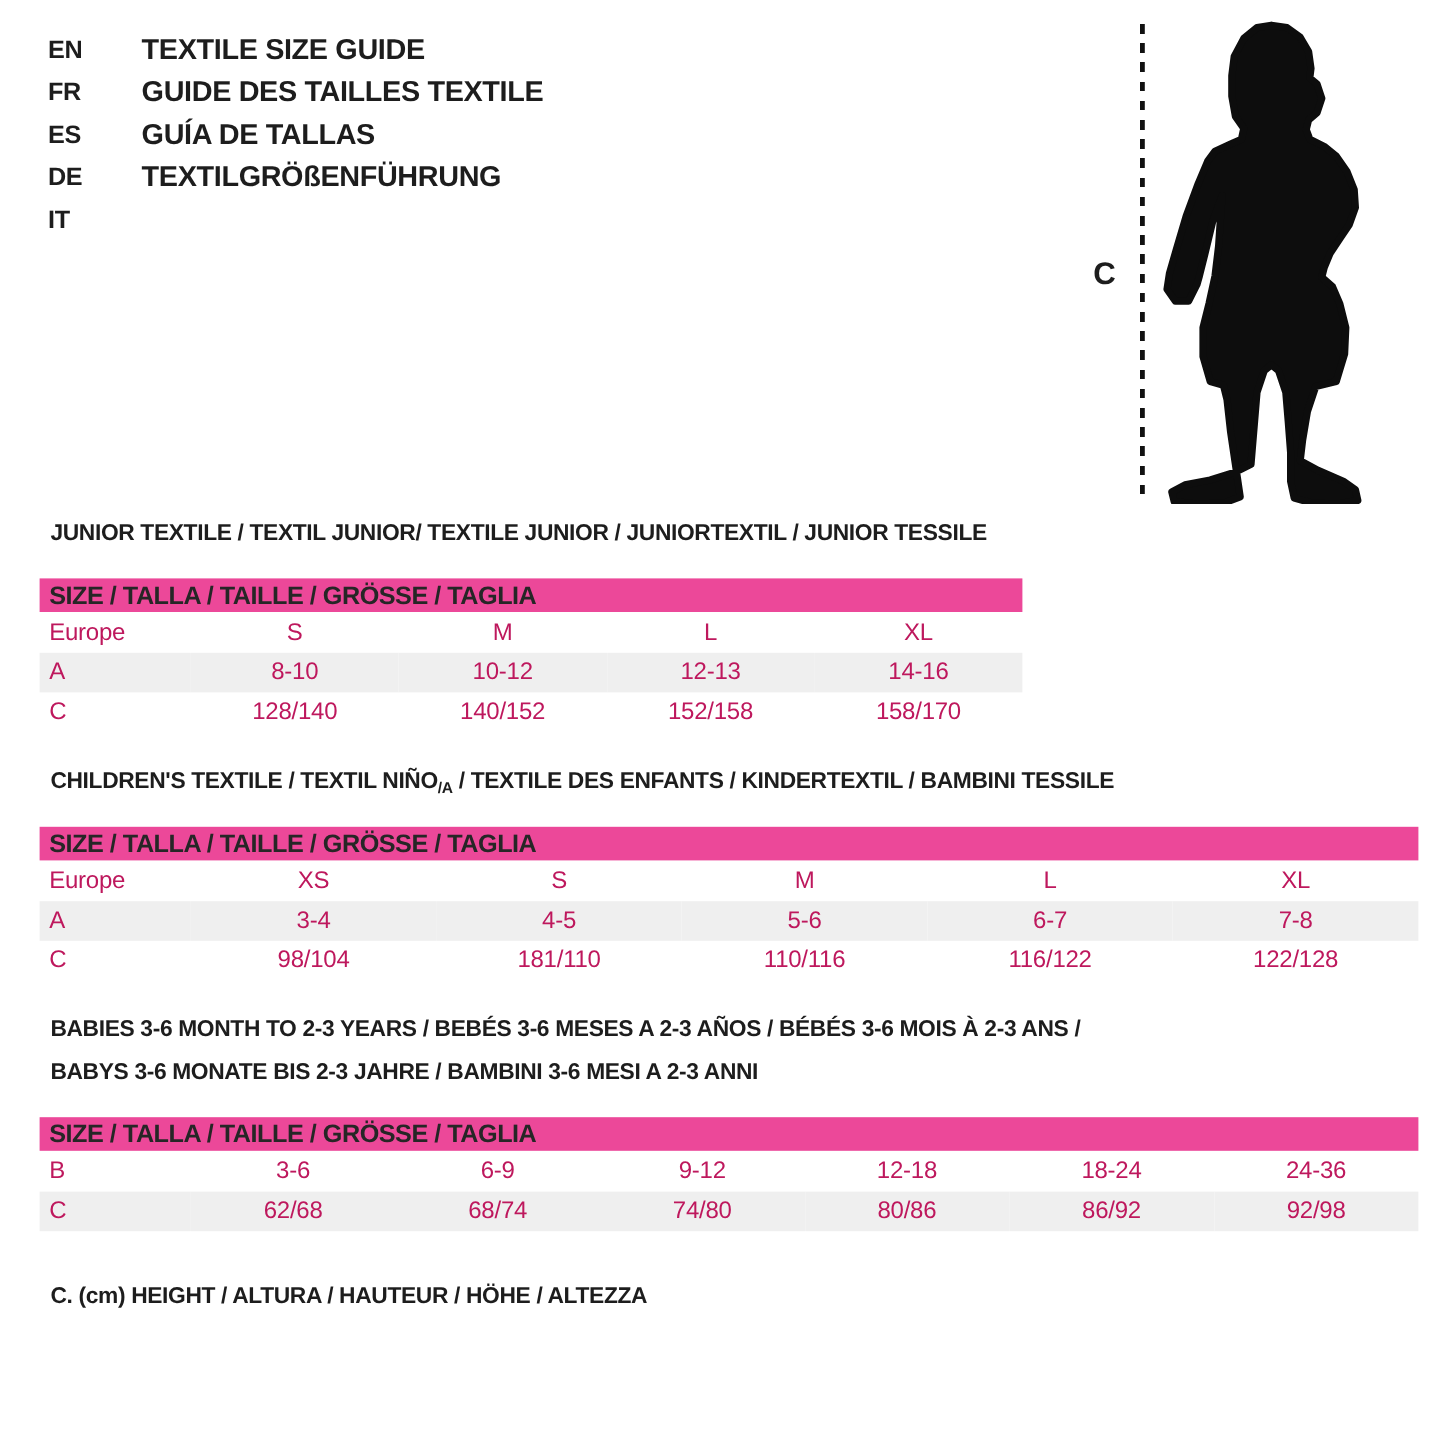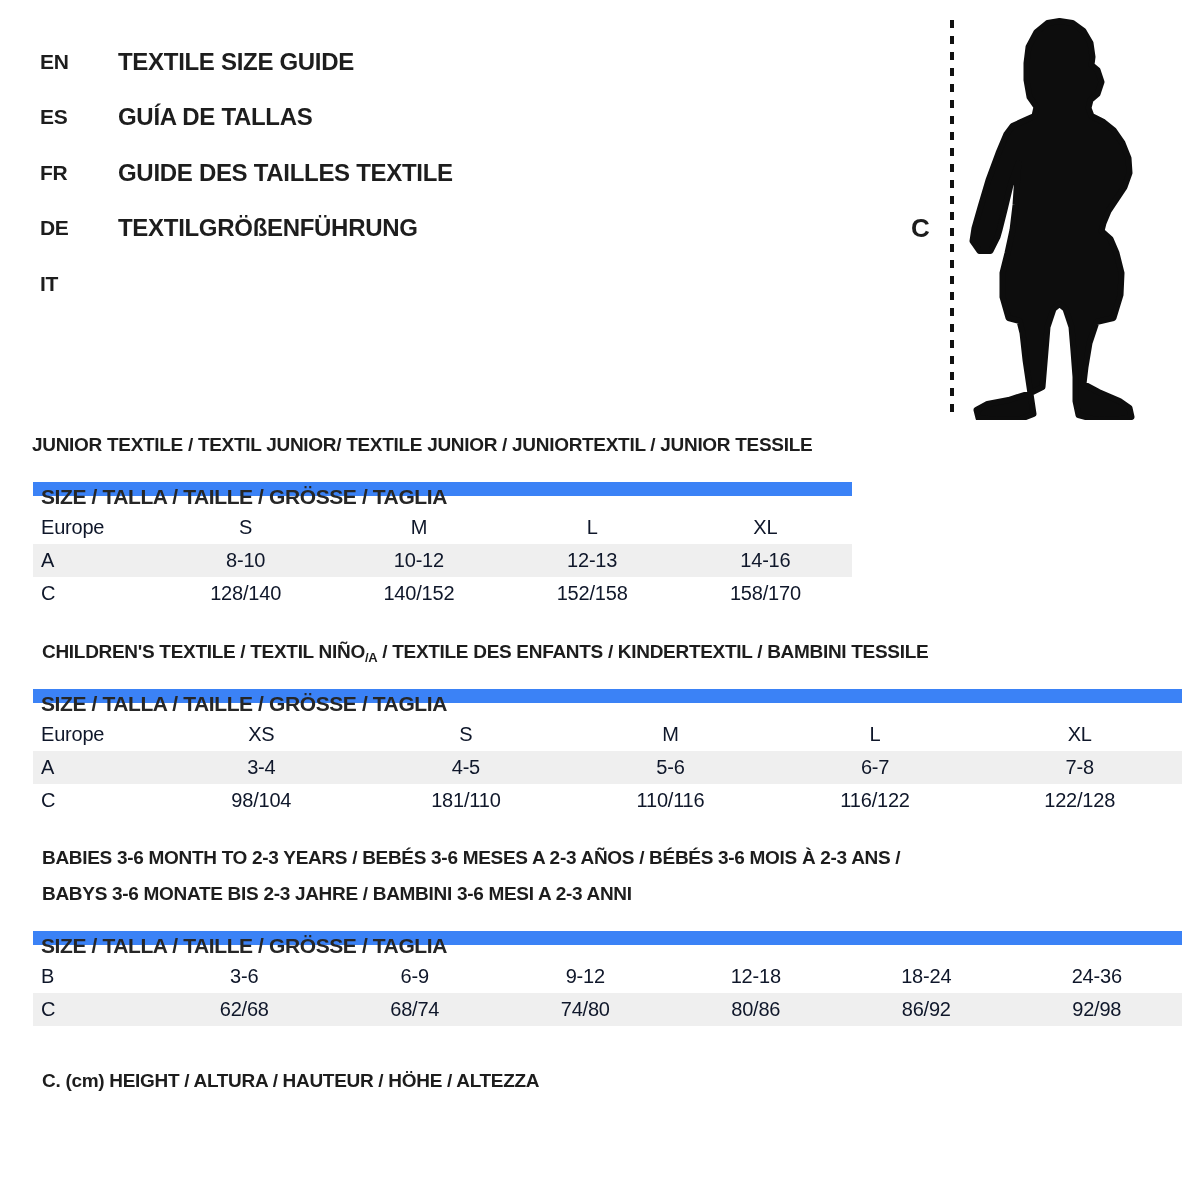--- a/index.html
+++ b/index.html
@@ -6,73 +6,73 @@
   body{
     width:1200px;height:1200px;position:relative;overflow:hidden;
     background:#ffffff;color:#1d1d1d;
     font-family:"Liberation Sans", sans-serif;
     -webkit-font-smoothing:antialiased;
   }
   .abs{position:absolute;}
 
   
   .lang-block{left:40px;top:24px;}
-  .lang-row{display:flex;height:35.5px;align-items:center;margin-top:20px;}
+  .lang-row{display:flex;height:35.5px;align-items:center;}
   .lang-code{width:78px;font-weight:bold;font-size:21px;letter-spacing:-0.3px;}
   .lang-title{font-weight:bold;font-size:24px;letter-spacing:-0.3px;}
 
   
   .figure-block{left:905px;top:15px;width:250px;height:405px;}
   .measure-line{
     position:absolute;left:45px;top:5px;width:4px;height:397px;
     background:repeating-linear-gradient(to bottom,#111 0 8px,transparent 8px 16px);
   }
   .figure-c-label{position:absolute;left:6px;top:198px;font-size:26px;font-weight:bold;}
   .silhouette{position:absolute;left:55px;top:0;}
 
   
   .section-title{font-size:19px;font-weight:bold;letter-spacing:-0.3px;white-space:nowrap;}
   .title-sub{font-size:13px;vertical-align:-4px;font-weight:bold;}
 
   
   .size-bar{
-    background:#3b82f6;height:14px;line-height:29px;
+    background:#ec4899;height:28px;line-height:29px;
     font-size:21px;font-weight:bold;letter-spacing:-0.4px;
     padding-left:8px;color:#262626;box-sizing:border-box;
   }
   .w-junior{width:819px;}
   .w-wide{width:1149px;}
 
   
   table.size-table{border-collapse:collapse;table-layout:fixed;}
   table.size-table td{
     height:33px;text-align:center;font-size:20px;font-weight:normal;
-    letter-spacing:-0.2px;padding:0;color:#0f172a;
+    letter-spacing:-0.2px;padding:0;color:#be185d;
   }
   table.size-table td.lbl{width:118px;text-align:left;padding-left:8px;}
   table.size-table tr:nth-child(2){background:#efefef;}
 
   
   .legend-line{font-size:19px;font-weight:bold;letter-spacing:-0.3px;white-space:nowrap;height:33.5px;}
 </style>
 </head>
 <body>
 
 <div class="abs lang-block">
   <div class="lang-row">
     <span class="lang-code">EN</span>
     <span class="lang-title">TEXTILE SIZE GUIDE</span>
   </div>
   <div class="lang-row">
+    <span class="lang-code">FR</span>
+    <span class="lang-title">GUIDE DES TAILLES TEXTILE</span>
+  </div>
+  <div class="lang-row">
     <span class="lang-code">ES</span>
     <span class="lang-title">GUÍA DE TALLAS</span>
-  </div>
-  <div class="lang-row">
-    <span class="lang-code">FR</span>
-    <span class="lang-title">GUIDE DES TAILLES TEXTILE</span>
   </div>
   <div class="lang-row">
     <span class="lang-code">DE</span>
     <span class="lang-title">TEXTILGRÖßENFÜHRUNG</span>
   </div>
   <div class="lang-row">
     <span class="lang-code">IT</span>
   </div>
 </div>
 
@@ -100,21 +100,21 @@
          50,215 53,190 55,160 56,148
          48,170 42,195 37,215 35,222
          28,236 17,236 10,226 12,213
          18,192 26,165 36,138 44,119 50,111
          63,105 72,101 74,92
          67,82 64,65 64,48
          66,32 74,17 85,8 Z"></path>
   </svg>
 </div>
 
-<div class="abs section-title" style="left:32px;top:434px;">JUNIOR TEXTILE / TEXTIL JUNIOR/ TEXTILE JUNIOR / JUNIORTEXTIL / JUNIOR TESSILE</div>
+<div class="abs section-title" style="left:42px;top:434px;">JUNIOR TEXTILE / TEXTIL JUNIOR/ TEXTILE JUNIOR / JUNIORTEXTIL / JUNIOR TESSILE</div>
 
 <div class="abs size-bar w-junior" style="left:33px;top:482px;">SIZE / TALLA / TAILLE / GRÖSSE / TAGLIA</div>
 
 <table class="abs size-table w-junior" style="left:33px;top:511px;">
   <tbody>
     <tr>
       <td class="lbl">Europe</td>
       <td>S</td>
       <td>M</td>
       <td>L</td>

